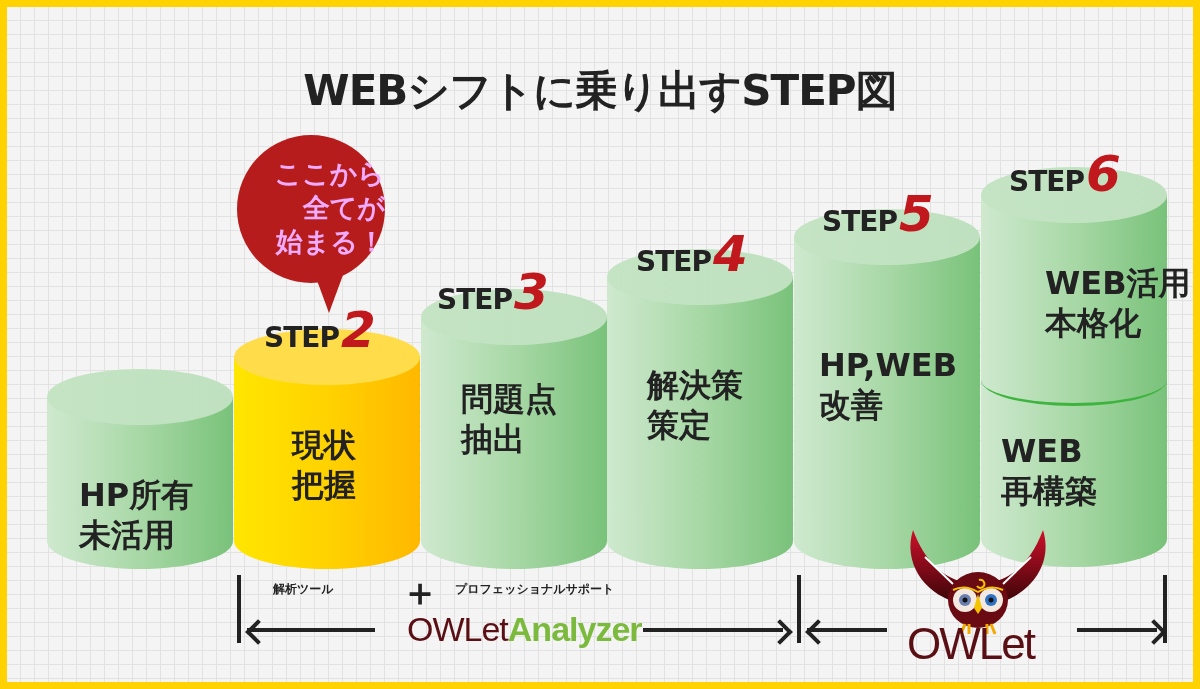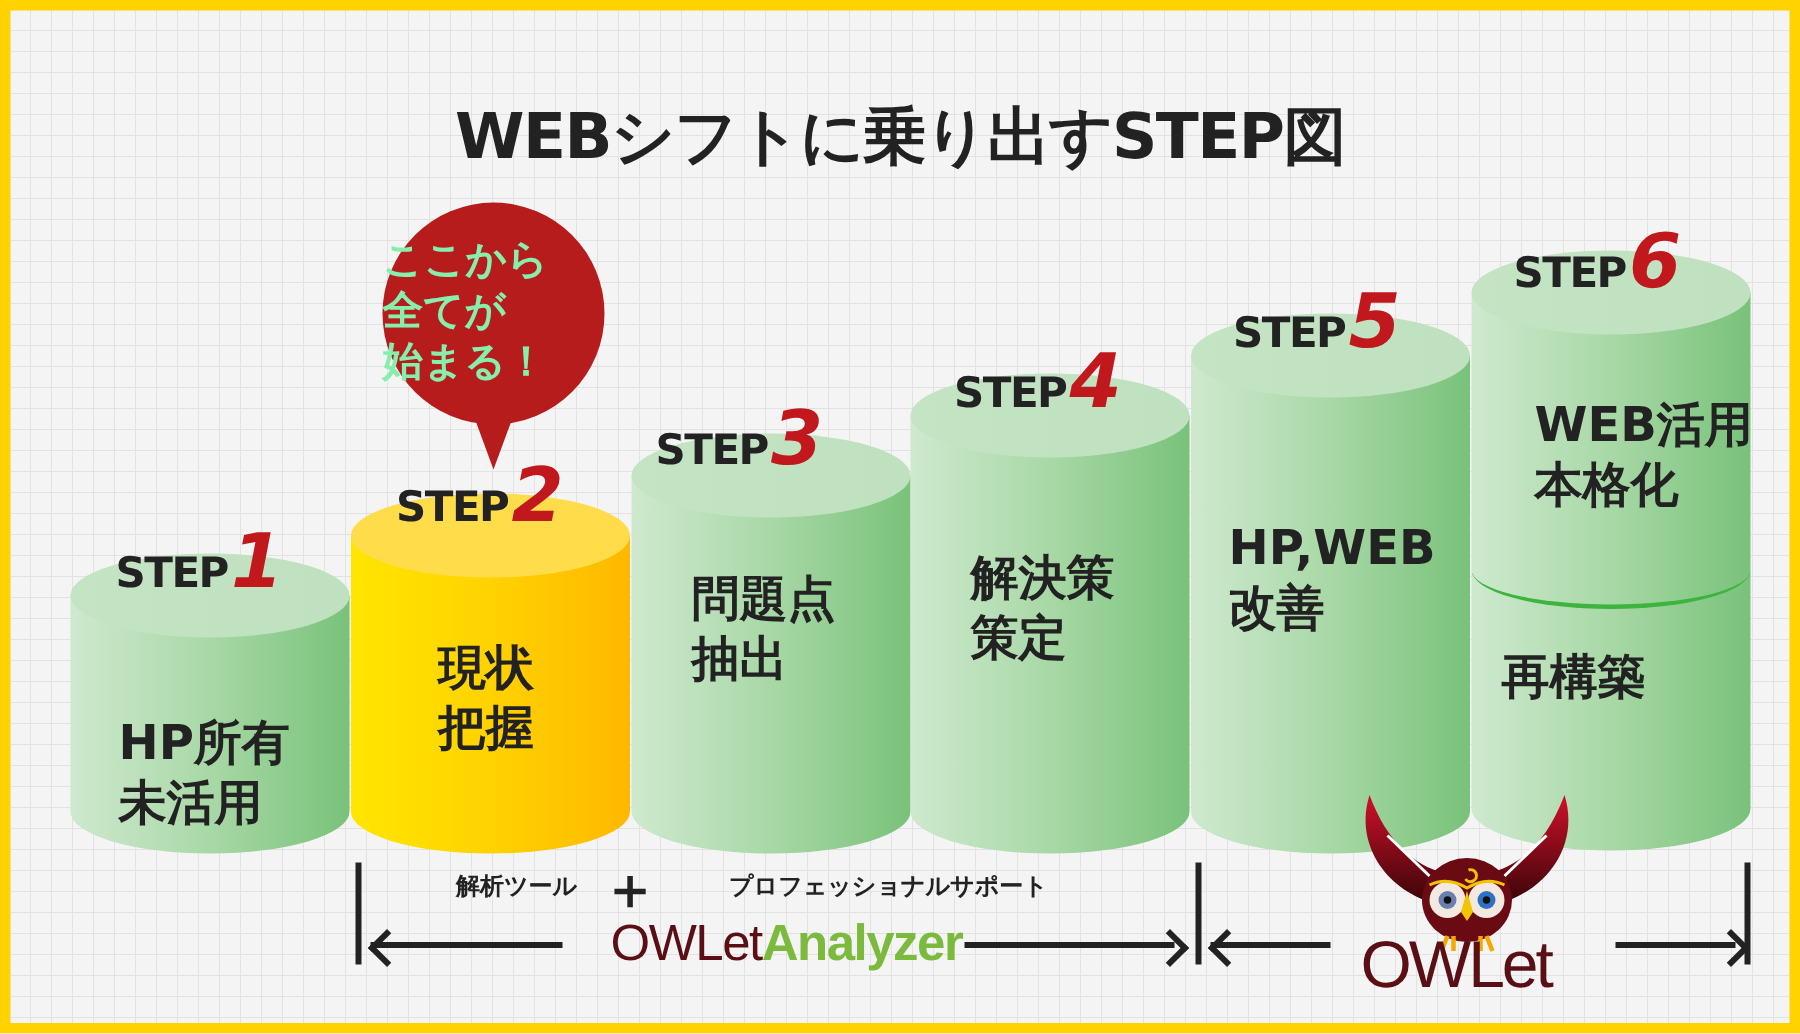--- a/index.html
+++ b/index.html
@@ -39,55 +39,52 @@
     color:#c0181c; font-size:50px; font-style:italic; margin-left:2px;
   }
   .cyl-text {
     position:absolute; font-weight:bold; color:#222; font-size:32px; line-height:40px;
     white-space:nowrap;
   }
   .divider-line {
     position:absolute; left:0; right:0; height:3px; background:#3db43d; border-radius:50%;
   }
   .bubble {
-    position:absolute; left:248px; top:128px; width:148px; height:148px; border-radius:50%;
-    background:#b71c1c; color:#86efac; font-family:"DejaVu Serif", serif; font-weight:bold;
-    font-size:27px; line-height:34px; text-align:left; box-sizing:border-box; padding-top:22px;
+    position:absolute; left:230px; top:128px; width:148px; height:148px; border-radius:50%;
+    background:#b71c1c; color:#f0abfc; font-family:"DejaVu Serif", serif; font-weight:bold;
+    font-size:27px; line-height:34px; text-align:right; box-sizing:border-box; padding-top:22px;
   }
   .bubble-tail {
     position:absolute; left:308px; top:268px; width:0; height:0;
     border-left:14px solid transparent; border-right:14px solid transparent; border-top:38px solid #b71c1c;
   }
   .vbar { position:absolute; width:4px; background:#222; }
   .arrow-line { position:absolute; height:4px; background:#222; }
   .arrowhead {
     position:absolute; width:14px; height:14px; border-top:4px solid #222; border-left:4px solid #222;
   }
   .arrowhead.left { transform:rotate(-45deg); }
   .arrowhead.right { transform:rotate(135deg); }
-  .small-label { position:absolute; font-size:16px; font-weight:bold; color:#222; white-space:nowrap;margin-left:31px; }
+  .small-label { position:absolute; font-size:12px; font-weight:bold; color:#222; white-space:nowrap; }
   .plus { position:absolute; font-size:38px; font-weight:bold; color:#222; line-height:1; }
   .brand { position:absolute; font-family:"Liberation Sans", sans-serif; white-space:nowrap; }
   .brand .owl-part { color:#5a0f14; }
   .brand .an-part { color:#7cba3d; font-weight:bold; }
 </style>
 </head>
 <body>
 
 <div class="frame">
 
   <div class="title">WEBシフトに乗り出すSTEP図</div>
 
   <div class="cyl green" style="left:40px; top:362px; width:186px; height:200px;">
     <div class="body" style="top:28px;"></div>
     <div class="top" style="top:0;"></div>
   </div>
-  <div class="step-label" style="left:70px; top:338px;">
-    <span>STEP</span><span class="num">1</span>
-  </div>
   <div class="cyl-text" style="left:72px; top:432px;margin-top:36px;">
     <div>HP所有</div>
     <div>未活用</div>
   </div>
 
   <div class="cyl yellow" style="left:227px; top:322px; width:186px; height:240px;">
     <div class="body" style="top:28px;"></div>
     <div class="top" style="top:0;"></div>
   </div>
   <div class="step-label" style="left:257px; top:294px;">
@@ -142,25 +139,26 @@
   </div>
 
   <div class="cyl green" style="left:974px; top:160px; width:186px; height:400px;">
     <div class="body" style="top:28px;"></div>
     <div class="top" style="top:0;"></div>
     <div class="divider-line" style="top:210px; height:26px; background:transparent; border-bottom:3px solid #3db43d; border-radius:0 0 50% 50%/0 0 26px 26px;"></div>
   </div>
   <div class="step-label" style="left:1002px; top:138px;">
     <span>STEP</span><span class="num">6</span>
   </div>
-  <div class="cyl-text" style="left:1016px; top:256px;">
+  <div class="cyl-text" style="left:1038px; top:256px;">
     <div>WEB活用</div>
     <div>本格化</div>
   </div>
   <div class="cyl-text" style="left:994px; top:424px;">
+    <div>WEB</div>
     <div>再構築</div>
   </div>
 
   <div class="vbar" style="left:230px; top:568px; height:68px;"></div>
   <div class="vbar" style="left:790px; top:568px; height:68px;"></div>
   <div class="vbar" style="left:1156px; top:568px; height:68px;"></div>
 
   <div class="small-label" style="left:266px; top:574px;">解析ツール</div>
   <div class="plus" style="left:394px; top:566px;">＋</div>
   <div class="small-label" style="left:448px; top:574px;text-align:center;">プロフェッショナルサポート</div>

